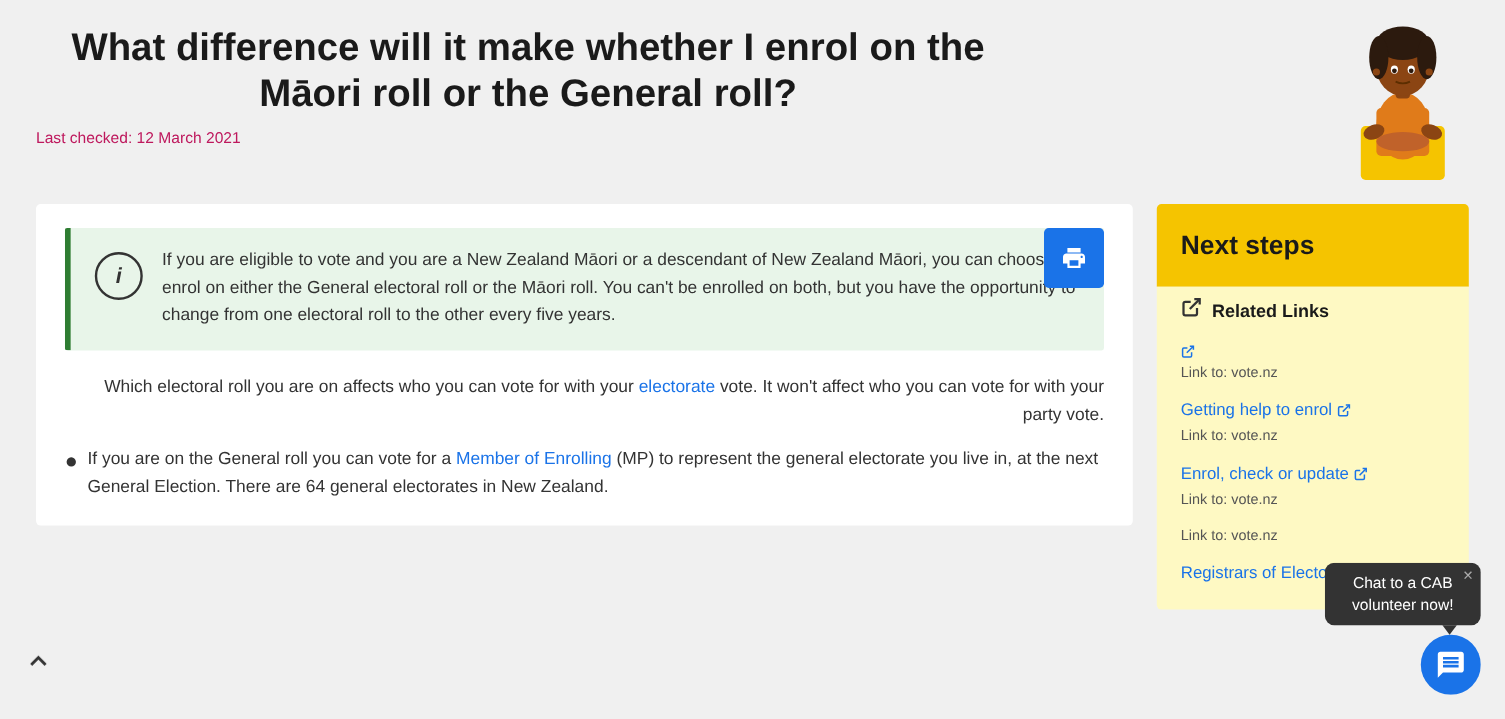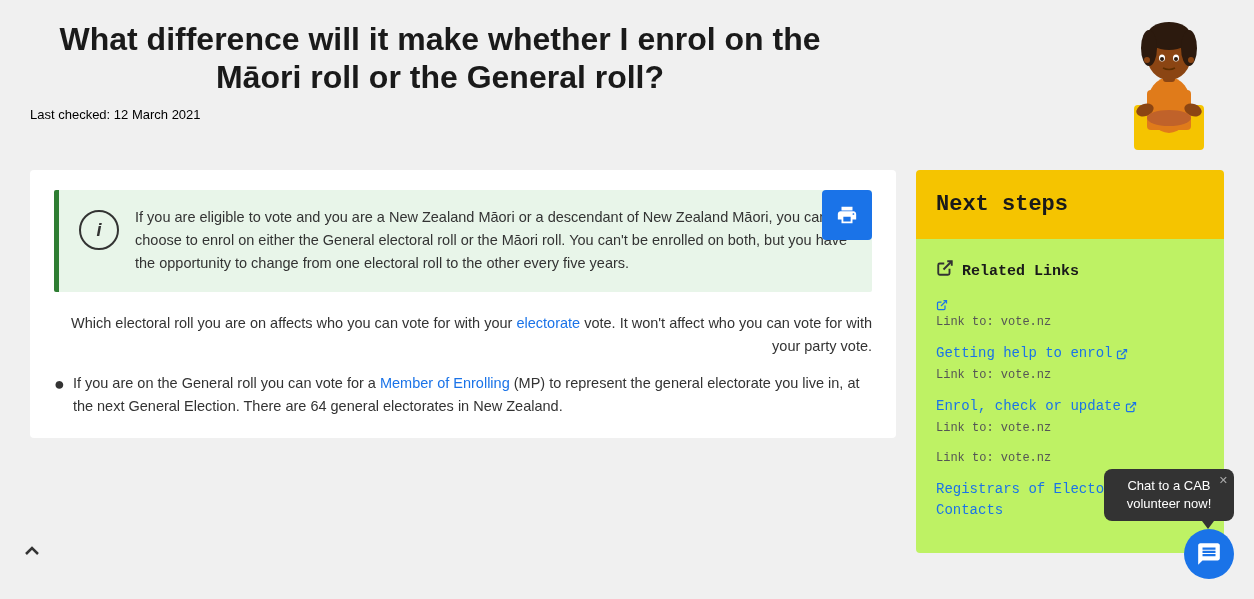--- a/index.html
+++ b/index.html
@@ -31,21 +31,21 @@
     .page-title {
       font-size: 32px;
       font-weight: 900;
       line-height: 1.2;
       color: #1a1a1a;
       margin-bottom: 8px;
       text-align: center;
     }
     .last-checked {
       font-size: 13px;
-      color: #000000;
+      color: #be185d;
     }
     .character-illustration {
       width: 110px;
       flex-shrink: 0;
       display: flex;
       align-items: flex-end;
       justify-content: center;
       margin-top: -10px;
     }
     
@@ -129,37 +129,36 @@
     .bullet-dot {
       margin-top: 2px;
       font-size: 18px;
       line-height: 1.2;
     }
     .bullet-text {
       flex: 1;
     }
     
     .sidebar {
-      width: 308px;
+      width: 260px;
       flex-shrink: 0;
-      font-family: Liberation Mono, monospace;
     }
     .next-steps-box {
       background: #f5c400;
       padding: 18px 20px;
       border-radius: 4px 4px 0 0;
     }
     .next-steps-title {
       font-size: 22px;
       font-weight: 900;
       color: #1a1a1a;
     }
     .related-links-box {
-      background: #bef264;
-      padding: 20px 20px;
+      background: #fef9c3;
+      padding: 8px 20px;
       border-radius: 0 0 4px 4px;
     }
     .related-links-header {
       display: flex;
       align-items: center;
       gap: 8px;
       margin-bottom: 14px;
       font-size: 15px;
       font-weight: 700;
       color: #1a1a1a;

